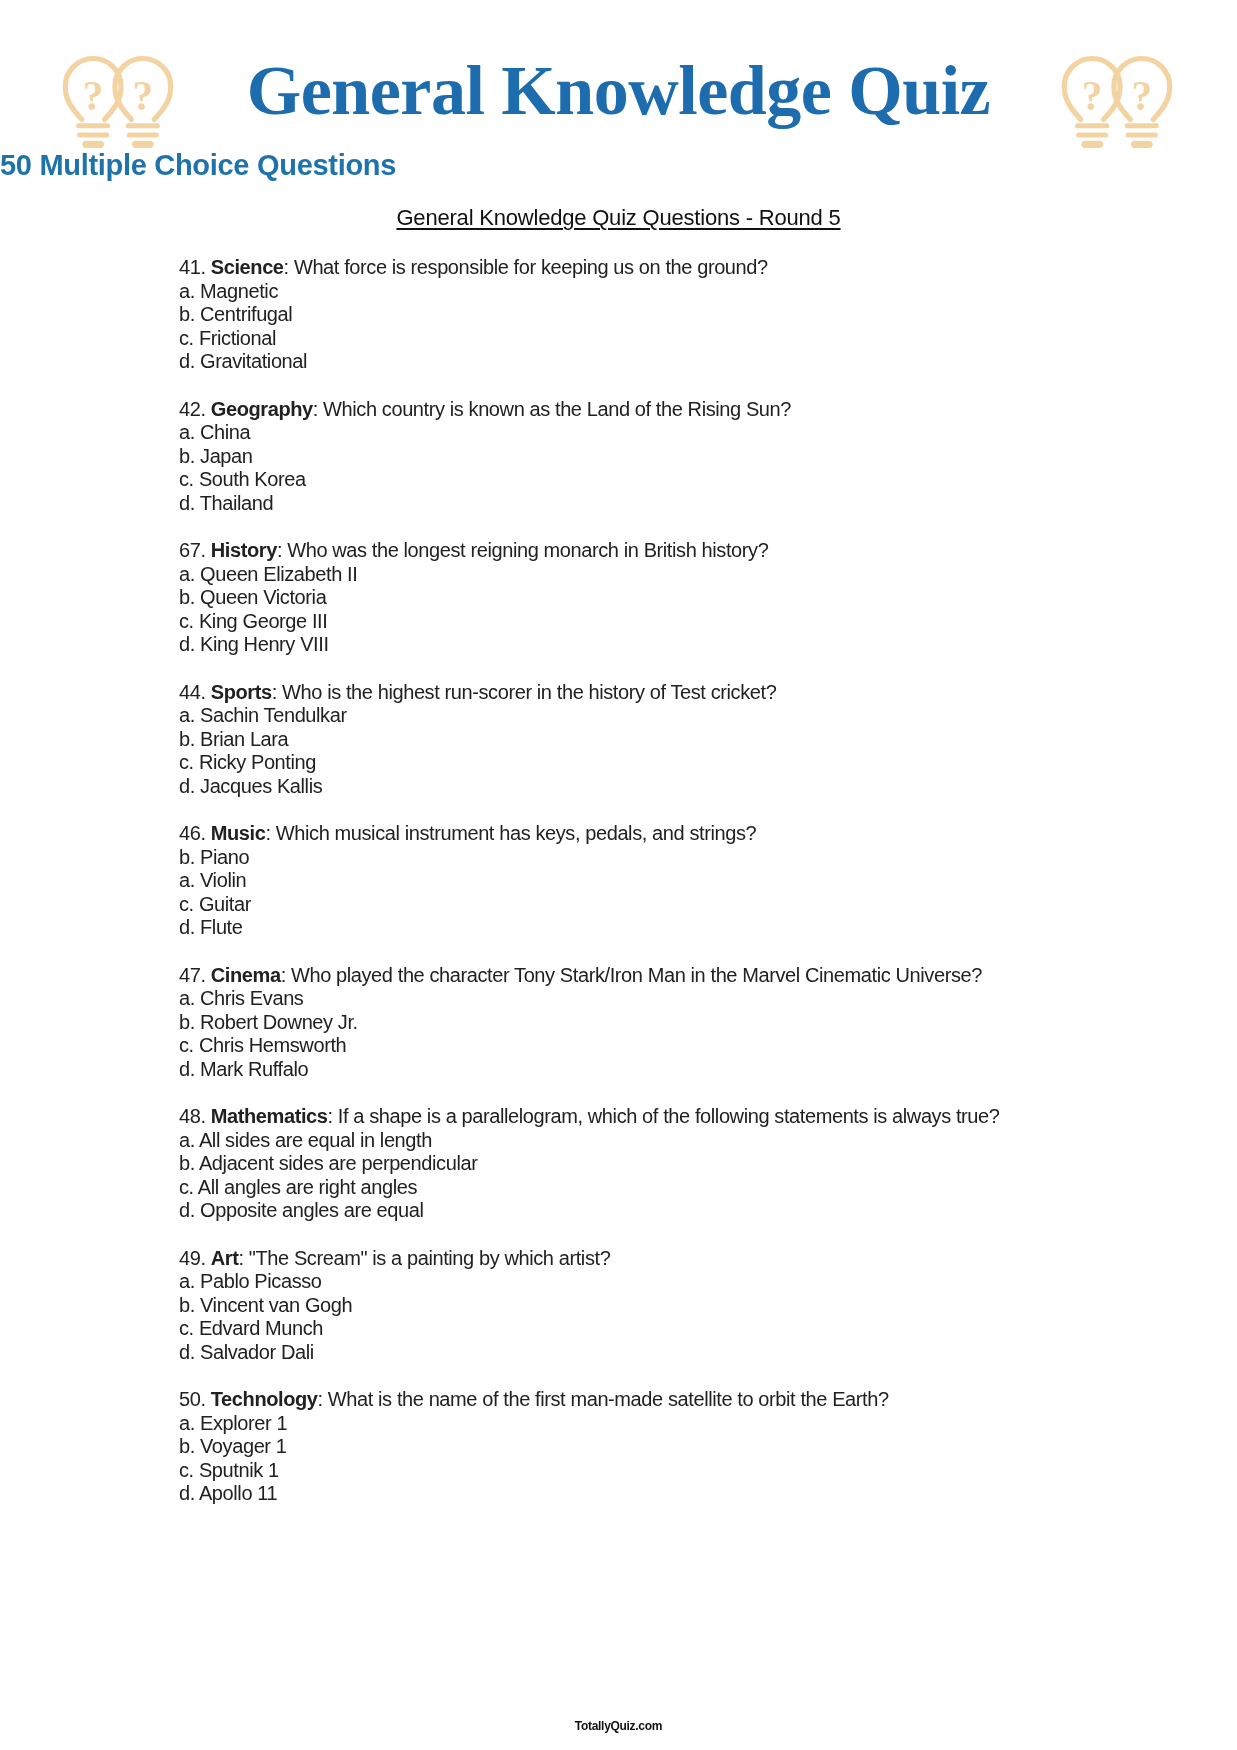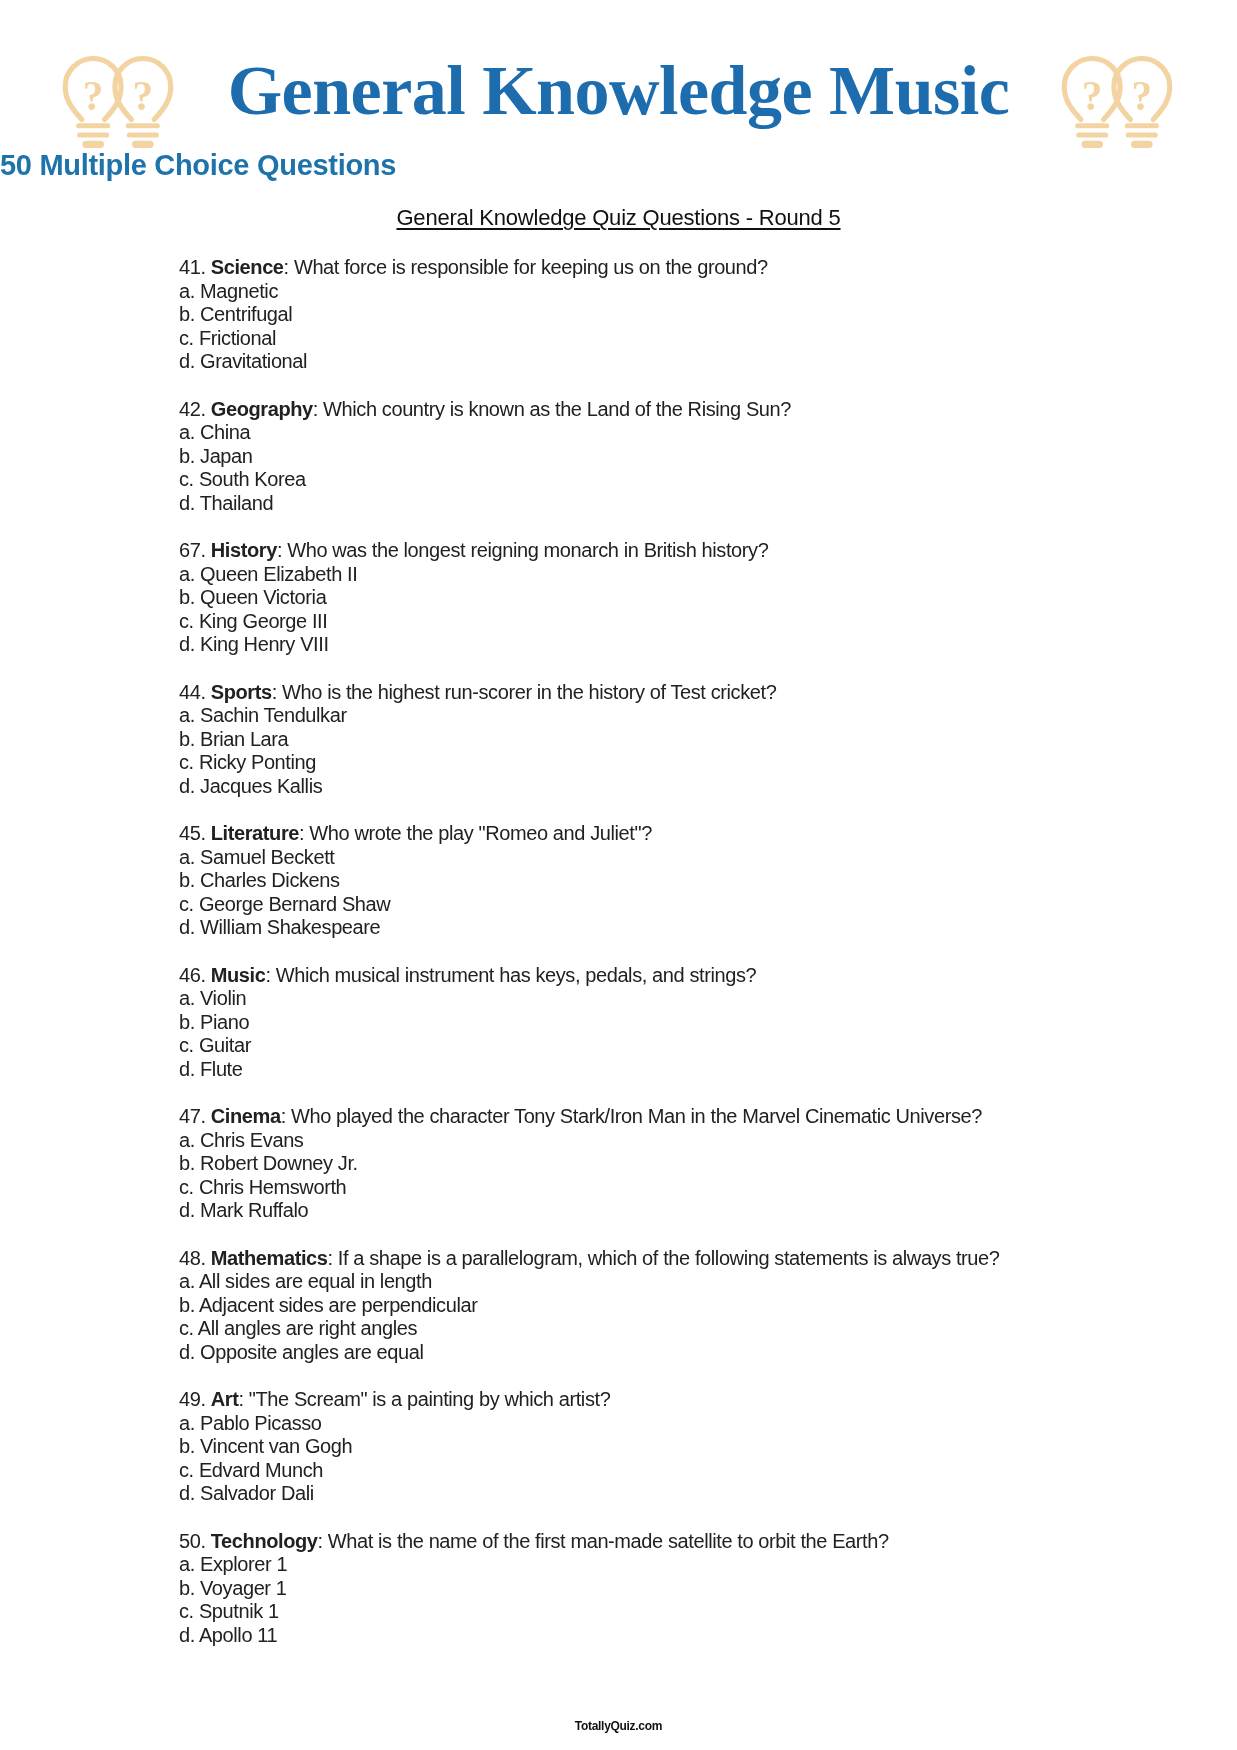--- a/index.html
+++ b/index.html
@@ -110,21 +110,21 @@
     <text class="bulb-q" x="35" y="53">?</text>
     <g fill="none" stroke="currentColor" stroke-width="5" stroke-linecap="round" stroke-linejoin="round" transform="translate(48,0)">
       <path d="M24 62 C13 50 8 42 8 30 A27 27 0 1 1 62 30 C62 42 57 50 46 62"></path>
       <line x1="21" y1="68" x2="49" y2="68"></line>
       <line x1="22" y1="77" x2="48" y2="77"></line>
       <line x1="28" y1="86" x2="42" y2="86" stroke-width="7"></line>
     </g>
     <text class="bulb-q" x="83" y="53">?</text>
   </svg>
 
-  <h1 class="quiz-title">General Knowledge Music</h1>
+  <h1 class="quiz-title">General Knowledge Quiz</h1>
   <div class="quiz-subtitle">50 Multiple Choice Questions</div>
 
   <svg class="bulb-icon right" viewBox="0 0 118 94" aria-hidden="true">
     <g fill="none" stroke="currentColor" stroke-width="5" stroke-linecap="round" stroke-linejoin="round">
       <path d="M24 62 C13 50 8 42 8 30 A27 27 0 1 1 62 30 C62 42 57 50 46 62"></path>
       <line x1="21" y1="68" x2="49" y2="68"></line>
       <line x1="22" y1="77" x2="48" y2="77"></line>
       <line x1="28" y1="86" x2="42" y2="86" stroke-width="7"></line>
     </g>
     <text class="bulb-q" x="35" y="53">?</text>
@@ -168,32 +168,25 @@
   </section>
 
   <section class="q-block">
     <div class="q-line"><span>44.</span> <b>Sports</b><span>: Who is the highest run-scorer in the history of Test cricket?</span></div>
     <div class="opt">a. Sachin Tendulkar</div>
     <div class="opt">b. Brian Lara</div>
     <div class="opt">c. Ricky Ponting</div>
     <div class="opt">d. Jacques Kallis</div>
   </section>
 
-  <section class="q-block">
-    <div class="q-line"><span>45.</span> <b>Literature</b><span>: Who wrote the play "Romeo and Juliet"?</span></div>
-    <div class="opt">a. Samuel Beckett</div>
-    <div class="opt">b. Charles Dickens</div>
-    <div class="opt">c. George Bernard Shaw</div>
-    <div class="opt">d. William Shakespeare</div>
-  </section>
 
   <section class="q-block">
     <div class="q-line"><span>46.</span> <b>Music</b><span>: Which musical instrument has keys, pedals, and strings?</span></div>
+    <div class="opt">b. Piano</div>
     <div class="opt">a. Violin</div>
-    <div class="opt">b. Piano</div>
     <div class="opt">c. Guitar</div>
     <div class="opt">d. Flute</div>
   </section>
 
   <section class="q-block">
     <div class="q-line"><span>47.</span> <b>Cinema</b><span>: Who played the character Tony Stark/Iron Man in the Marvel Cinematic Universe?</span></div>
     <div class="opt">a. Chris Evans</div>
     <div class="opt">b. Robert Downey Jr.</div>
     <div class="opt">c. Chris Hemsworth</div>
     <div class="opt">d. Mark Ruffalo</div>

